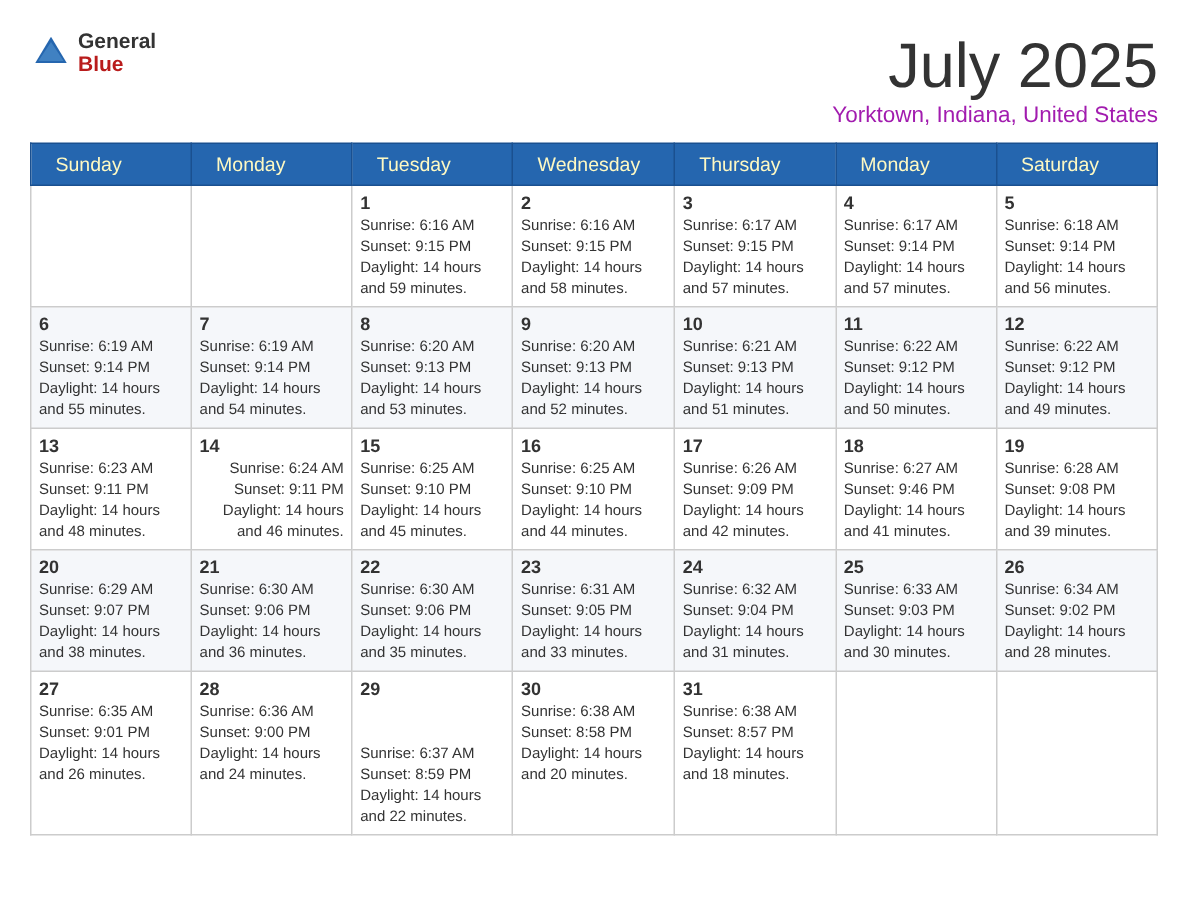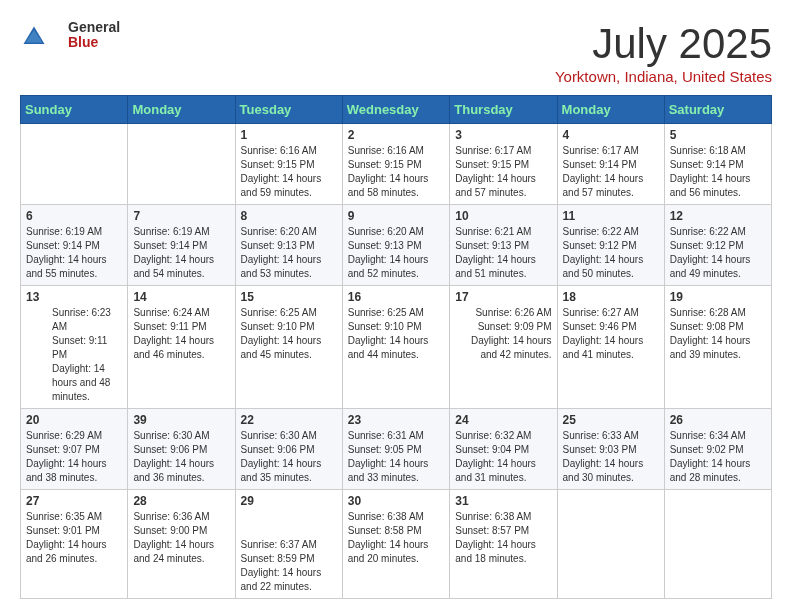--- a/index.html
+++ b/index.html
@@ -11,22 +11,22 @@
       padding: 20px;
     }
     .header {
       display: flex;
       justify-content: space-between;
       align-items: flex-start;
       margin-bottom: 10px;
     }
     .logo {
       display: flex;
-      align-items: flex-end;
-      gap: 20px;
+      align-items: center;
+      gap: 4px;
     }
     .logo-text {
       display: flex;
       flex-direction: column;
       font-size: 14px;
       font-weight: bold;
       line-height: 1.1;
     }
     .logo-general { color: #333; }
     .logo-blue { color: #b91c1c; }
@@ -37,33 +37,33 @@
     .title-area {
       text-align: right;
     }
     .month-title {
       font-size: 42px;
       color: #333;
       font-weight: normal;
     }
     .location {
       font-size: 15px;
-      color: #b91c1c;
+      color: #a21caf;
     }
     .calendar {
       width: 100%;
       border-collapse: collapse;
       border: 1px solid #ccc;
     }
     .calendar th {
       background: #2566af;
-      color: #86efac;
+      color: #fef9c3;
       font-size: 13px;
-      font-weight: bold;
-      padding: 6px 4px;
+      font-weight: normal;
+      padding: 6px 16px;
       text-align: left;
       border: 1px solid #1a5090;
     }
     .calendar td {
       vertical-align: top;
       border: 1px solid #ccc;
       padding: 4px 5px;
       font-size: 10.5px;
       color: #333;
       width: 108px;
@@ -195,45 +195,45 @@
         <td>
           <span class="day-number">12</span>
           <div class="day-info" style="white-space: pre-wrap;">Sunrise: 6:22 AM
 Sunset: 9:12 PM
 Daylight: 14 hours and 49 minutes.</div>
         </td>
       </tr>
       <tr>
         <td>
           <span class="day-number">13</span>
-          <div class="day-info" style="white-space: pre-wrap; margin-left: 26px;">Sunrise: 6:23 AM
+          <div class="day-info" style="white-space: pre-wrap;">Sunrise: 6:23 AM
 Sunset: 9:11 PM
 Daylight: 14 hours and 48 minutes.</div>
         </td>
         <td>
           <span class="day-number">14</span>
-          <div class="day-info" style="white-space: pre-wrap;">Sunrise: 6:24 AM
+          <div class="day-info" style="white-space: pre-wrap; text-align: right;">Sunrise: 6:24 AM
 Sunset: 9:11 PM
 Daylight: 14 hours and 46 minutes.</div>
         </td>
         <td>
           <span class="day-number">15</span>
           <div class="day-info" style="white-space: pre-wrap;">Sunrise: 6:25 AM
 Sunset: 9:10 PM
 Daylight: 14 hours and 45 minutes.</div>
         </td>
         <td>
           <span class="day-number">16</span>
           <div class="day-info" style="white-space: pre-wrap;">Sunrise: 6:25 AM
 Sunset: 9:10 PM
 Daylight: 14 hours and 44 minutes.</div>
         </td>
         <td>
           <span class="day-number">17</span>
-          <div class="day-info" style="white-space: pre-wrap; text-align: right;">Sunrise: 6:26 AM
+          <div class="day-info" style="white-space: pre-wrap;">Sunrise: 6:26 AM
 Sunset: 9:09 PM
 Daylight: 14 hours and 42 minutes.</div>
         </td>
         <td>
           <span class="day-number">18</span>
           <div class="day-info" style="white-space: pre-wrap;">Sunrise: 6:27 AM
 Sunset: 9:46 PM
 Daylight: 14 hours and 41 minutes.</div>
         </td>
         <td>
@@ -244,21 +244,21 @@
         </td>
       </tr>
       <tr>
         <td>
           <span class="day-number">20</span>
           <div class="day-info" style="white-space: pre-wrap;">Sunrise: 6:29 AM
 Sunset: 9:07 PM
 Daylight: 14 hours and 38 minutes.</div>
         </td>
         <td>
-          <span class="day-number">39</span>
+          <span class="day-number">21</span>
           <div class="day-info" style="white-space: pre-wrap;">Sunrise: 6:30 AM
 Sunset: 9:06 PM
 Daylight: 14 hours and 36 minutes.</div>
         </td>
         <td>
           <span class="day-number">22</span>
           <div class="day-info" style="white-space: pre-wrap;">Sunrise: 6:30 AM
 Sunset: 9:06 PM
 Daylight: 14 hours and 35 minutes.</div>
         </td>

